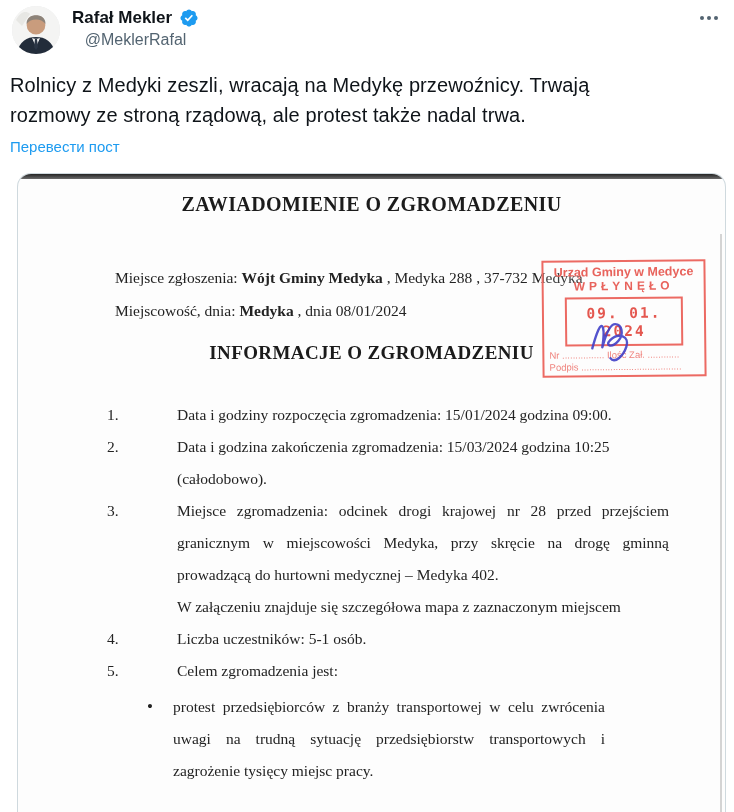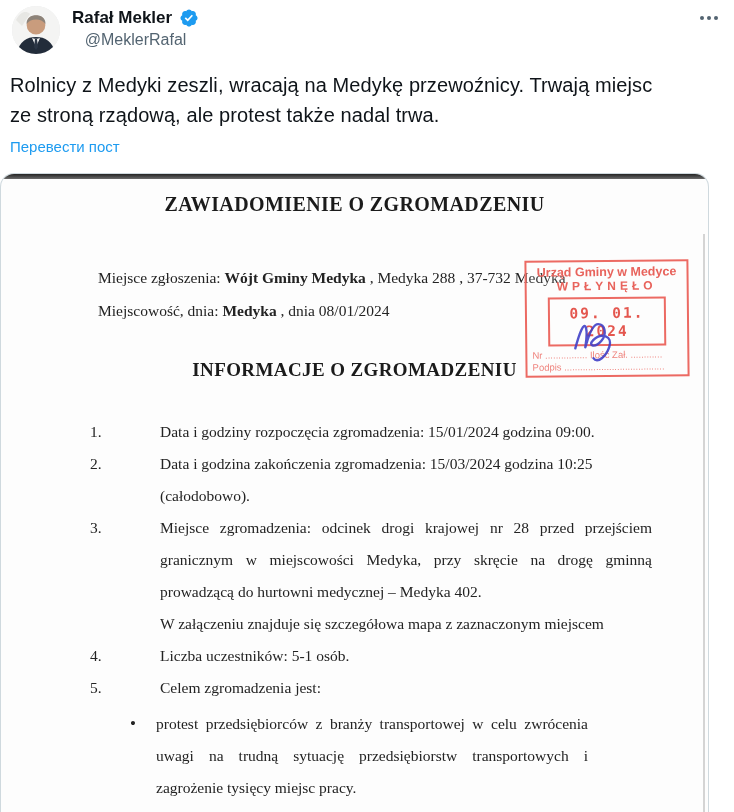--- a/index.html
+++ b/index.html
@@ -16,31 +16,31 @@
   .handle{font-size:16px;color:#536471;line-height:20px;margin-top:2px;cursor:pointer;text-align:center;}
   .spacer{flex:1;}
   .more-btn{display:flex;gap:3px;align-items:center;padding:10px 2px;cursor:pointer;border-radius:15px;}
   .more-btn i{width:4px;height:4px;border-radius:50%;background:#536471;display:block;}
 
   
   .post-text{margin:16px 24px 0 10px;max-width:656px;font-size:20px;line-height:30px;color:#0f1419;letter-spacing:0.1px;}
   .translate-link{margin:7px 0 0 10px;font-size:15px;line-height:19px;color:#1d9bf0;cursor:pointer;display:inline-block;}
 
   
-  .media-card{position:absolute;left:0;top:173px;width:707px;height:639px;border:1px solid #cfd9de;
+  .media-card{position:absolute;left:17px;top:173px;width:707px;height:639px;border:1px solid #cfd9de;
     border-bottom:none;border-radius:14px 14px 0 0;overflow:hidden;background:#fdfdfd;cursor:pointer;}
   .scan-top-strip{height:5px;background:linear-gradient(to bottom,#242424,#6b6b6b);}
   .scan-edge-line{position:absolute;left:702px;top:60px;bottom:0;width:2px;background:#c9c9c9;opacity:0.8;}
 
   .doc{font-family:"Liberation Serif",serif;color:#232323;}
   .doc-title{margin-top:13px;text-align:center;font-size:20px;font-weight:700;letter-spacing:0.4px;line-height:24px;color:#1b1b1b;}
   .doc-meta{margin:45px 0 0 97px;font-size:15.5px;}
   .doc-meta .line{line-height:33px;white-space:nowrap;}
   .doc-meta b{font-weight:700;}
-  .doc-section-title{margin-top:31px;text-align:center;font-size:19px;font-weight:700;letter-spacing:0.4px;line-height:24px;color:#1b1b1b;}
+  .doc-section-title{margin-top:14px;text-align:center;font-size:19px;font-weight:700;letter-spacing:0.4px;line-height:24px;color:#1b1b1b;}
 
   .doc-list{margin-top:34px;font-size:15.5px;}
   .doc-item{display:flex;align-items:flex-start;}
   .doc-item .num{flex:0 0 30px;margin-left:89px;line-height:32px;}
   .doc-item .txt{width:492px;line-height:32px;margin-left:40px;}
   .doc-item .txt.justify{text-align:justify;text-align-last:left;}
 
   .doc-bullets{margin-top:4px;font-size:15.5px;}
   .doc-bullet{display:flex;align-items:flex-start;}
   .doc-bullet .dot{flex:0 0 26px;margin-left:129px;line-height:32px;font-size:17px;}
@@ -87,21 +87,21 @@
     </div>
     <div class="spacer"></div>
     <div class="more-btn">
         <i></i>
         <i></i>
         <i></i>
       </div>
   </div>
 
   
-  <div class="post-text">Rolnicy z Medyki zeszli, wracają na Medykę przewoźnicy. Trwają miejsc ze stroną rządową, ale protest także nadal trwa.</div>
+  <div class="post-text">Rolnicy z Medyki zeszli, wracają na Medykę przewoźnicy. Trwają rozmowy ze stroną rządową, ale protest także nadal trwa.</div>
   <div class="translate-link">Перевести пост</div>
 
   
   <div class="media-card">
     <div class="scan-top-strip"></div>
 
     <div class="doc">
       <div class="doc-title">ZAWIADOMIENIE O ZGROMADZENIU</div>
 
       <div class="doc-meta">

